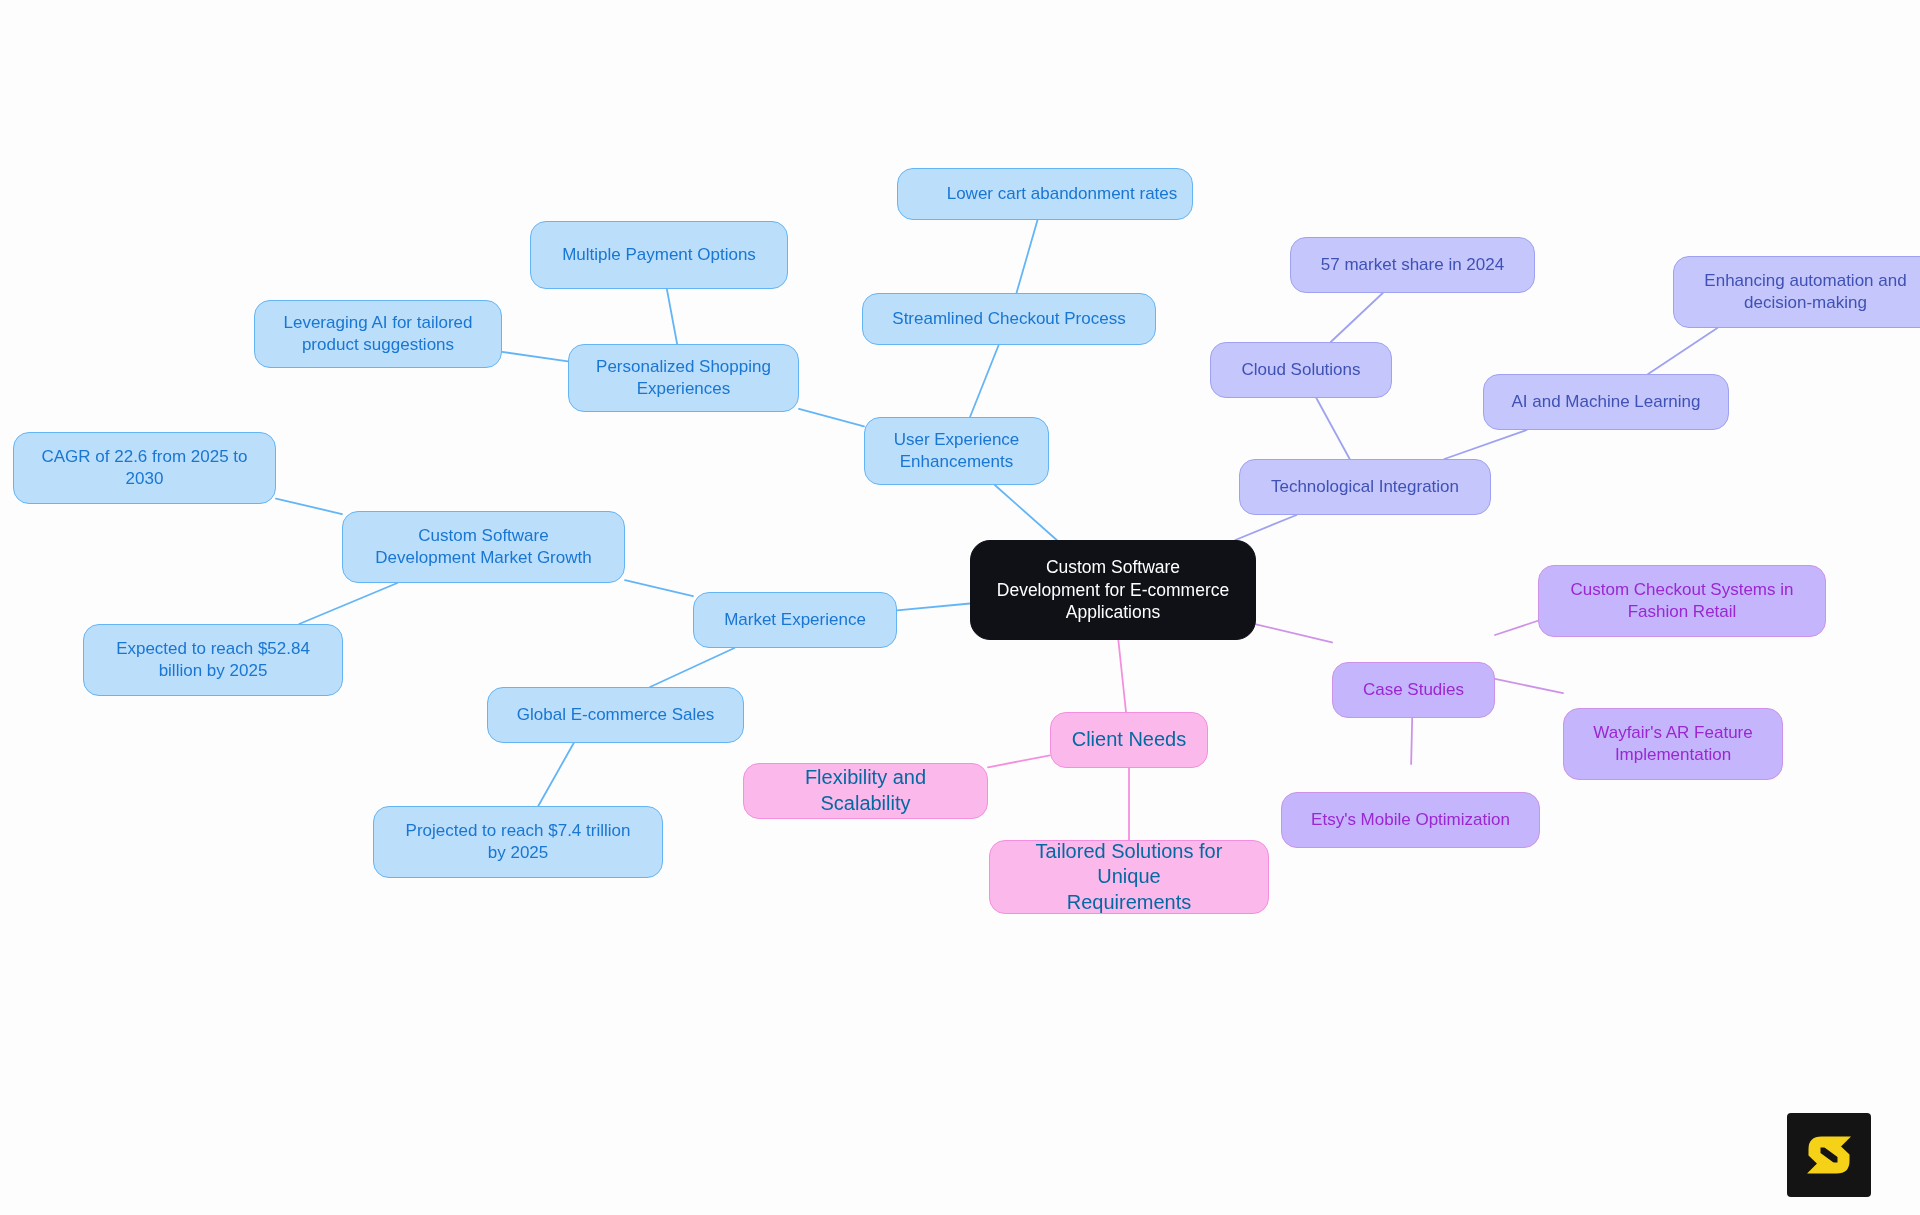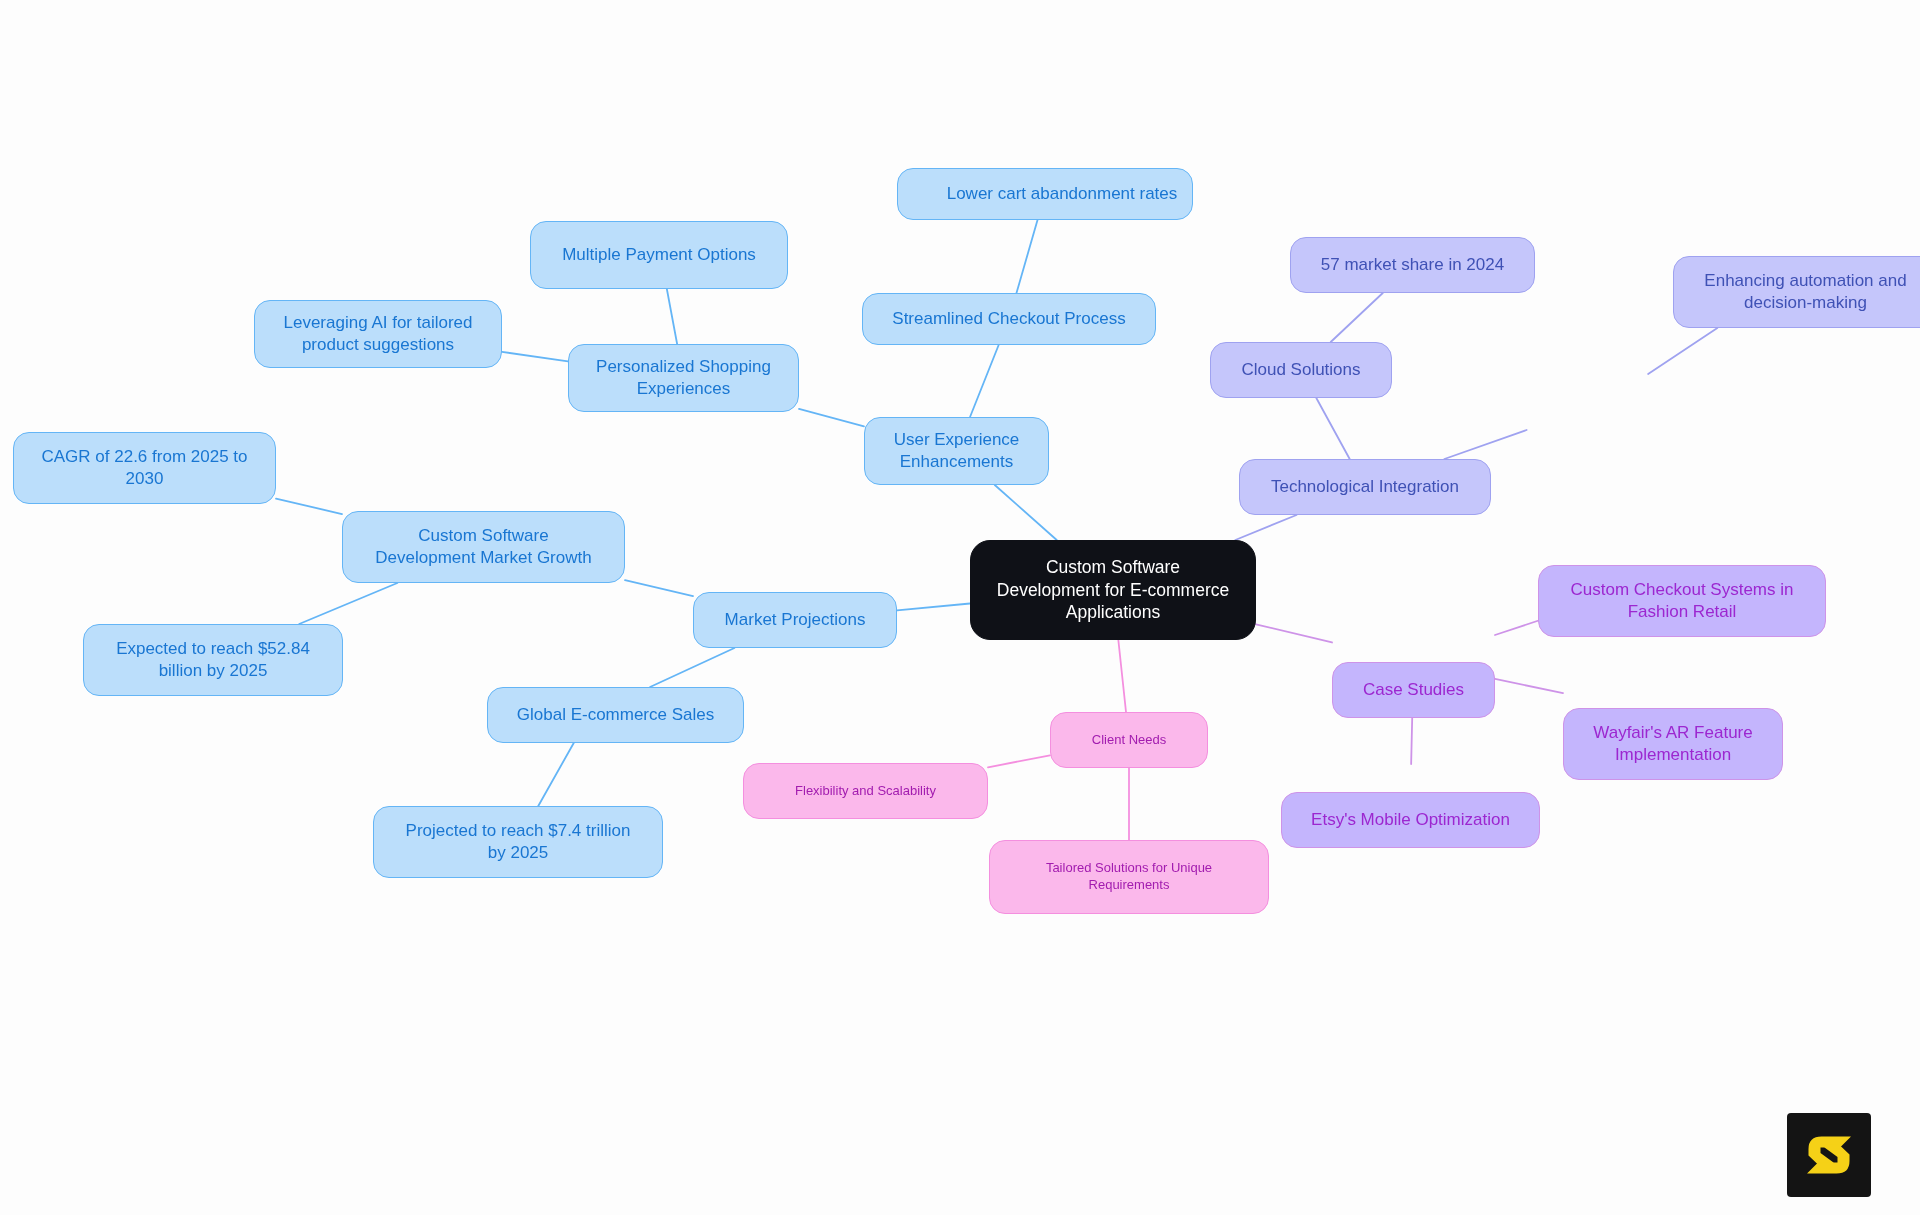--- a/index.html
+++ b/index.html
@@ -38,23 +38,23 @@
   
   .c-blue{
     background:#bbdefb;
     color:#1976d2;
     border-color:#64b5f6;
     font-size:17px;
   }
   
   .c-pink{
     background:#fbb8eb;
-    color:#a21caf;
+    color:#0369a1;
     border-color:#f48fdf;
-    font-size:13px;
+    font-size:20px;
   }
   
   .c-purple{
     background:#c4b5fd;
     color:#9c27d0;
     border-color:#ce93e8;
     font-size:17px;
     margin-top:28px;
   }
   
@@ -110,21 +110,21 @@
 Applications</div>
     <div class="node c-blue" style="left: 864px; top: 417px; width: 185px; height: 68px;">User Experience
 Enhancements</div>
     <div class="node c-blue" style="left: 862px; top: 293px; width: 294px; height: 52px;">Streamlined Checkout Process</div>
     <div class="node c-blue" style="left: 897px; top: 168px; width: 296px; height: 52px; padding-left: 48px;">Lower cart abandonment rates</div>
     <div class="node c-blue" style="left: 568px; top: 344px; width: 231px; height: 68px;">Personalized Shopping
 Experiences</div>
     <div class="node c-blue" style="left: 530px; top: 221px; width: 258px; height: 68px;">Multiple Payment Options</div>
     <div class="node c-blue" style="left: 254px; top: 300px; width: 248px; height: 68px;">Leveraging AI for tailored
 product suggestions</div>
-    <div class="node c-blue" style="left: 693px; top: 592px; width: 204px; height: 56px;">Market Projections</div>
+    <div class="node c-blue" style="left: 693px; top: 592px; width: 204px; height: 56px;">Market Experience</div>
     <div class="node c-blue" style="left: 342px; top: 511px; width: 283px; height: 72px;">Custom Software
 Development Market Growth</div>
     <div class="node c-blue" style="left: 13px; top: 432px; width: 263px; height: 72px;">CAGR of 22.6 from 2025 to
 2030</div>
     <div class="node c-blue" style="left: 83px; top: 624px; width: 260px; height: 72px;">Expected to reach $52.84
 billion by 2025</div>
     <div class="node c-blue" style="left: 487px; top: 687px; width: 257px; height: 56px;">Global E-commerce Sales</div>
     <div class="node c-blue" style="left: 373px; top: 806px; width: 290px; height: 72px;">Projected to reach $7.4 trillion
 by 2025</div>
     <div class="node c-pink" style="left: 1050px; top: 712px; width: 158px; height: 56px;">Client Needs</div>
@@ -133,20 +133,21 @@
 Requirements</div>
     <div class="node c-purple" style="left: 1332px; top: 634px; width: 163px; height: 56px;">Case Studies</div>
     <div class="node c-purple" style="left: 1538px; top: 537px; width: 288px; height: 72px;">Custom Checkout Systems in
 Fashion Retail</div>
     <div class="node c-purple" style="left: 1563px; top: 680px; width: 220px; height: 72px;">Wayfair's AR Feature
 Implementation</div>
     <div class="node c-purple" style="left: 1281px; top: 764px; width: 259px; height: 56px;">Etsy's Mobile Optimization</div>
     <div class="node c-indigo" style="left: 1239px; top: 459px; width: 252px; height: 56px;">Technological Integration</div>
     <div class="node c-indigo" style="left: 1210px; top: 342px; width: 182px; height: 56px;">Cloud Solutions</div>
     <div class="node c-indigo" style="left: 1290px; top: 237px; width: 245px; height: 56px;">57 market share in 2024</div>
+    <div class="node c-indigo" style="left: 1483px; top: 374px; width: 246px; height: 56px;">AI and Machine Learning</div>
     <div class="node c-indigo" style="left: 1639px; top: 256px; width: 265px; height: 72px; margin-left: 34px;">Enhancing automation and
 decision-making</div>
   </div>
 
 <div id="logo">
   <svg width="84" height="84" viewBox="0 0 84 84">
     <path d="M62 24 L33 24 Q22 24 22 35 L22 41 Q22 47 29 50 L46 56 L46 60 L22 60 L33 49
              L33 49 Z" fill="none"></path>
     <path d="M64 23.5 L34.5 23.5 Q21.5 23.5 21.5 36 L21.5 42.5 L32 52.5 L46.5 52.5
              L46.5 49.5 L33.5 40 L33.5 34.5 L53 34.5 Z" fill="#f5d117"></path>

